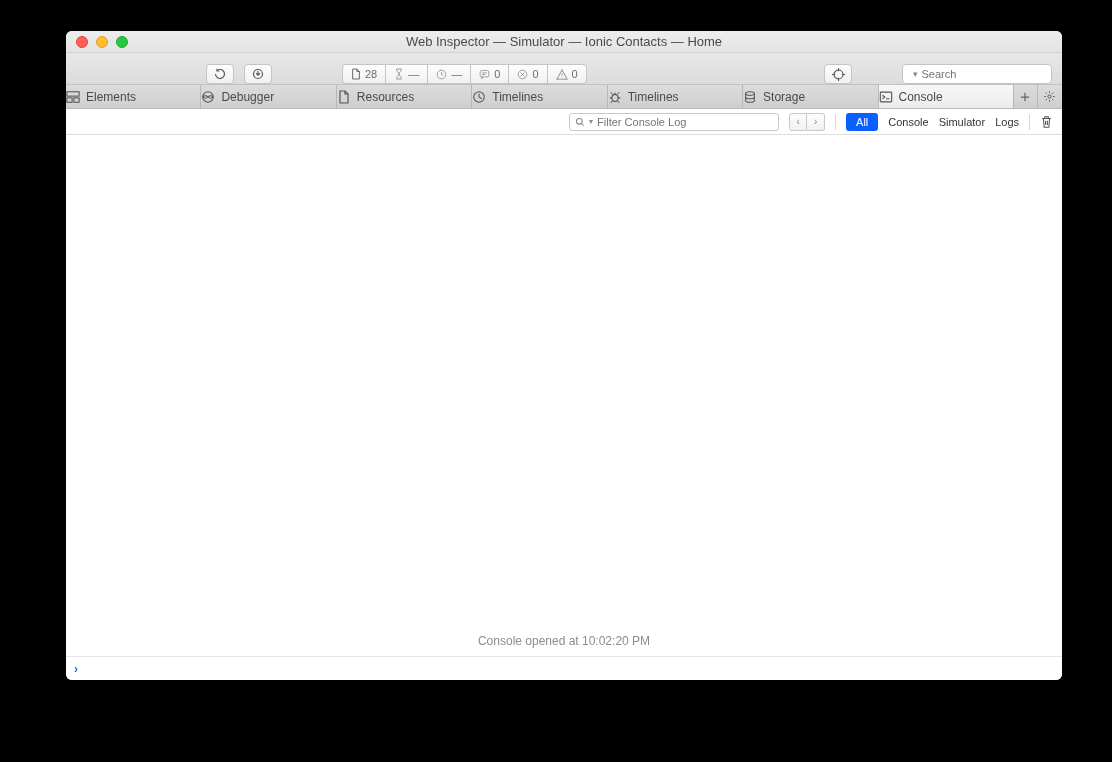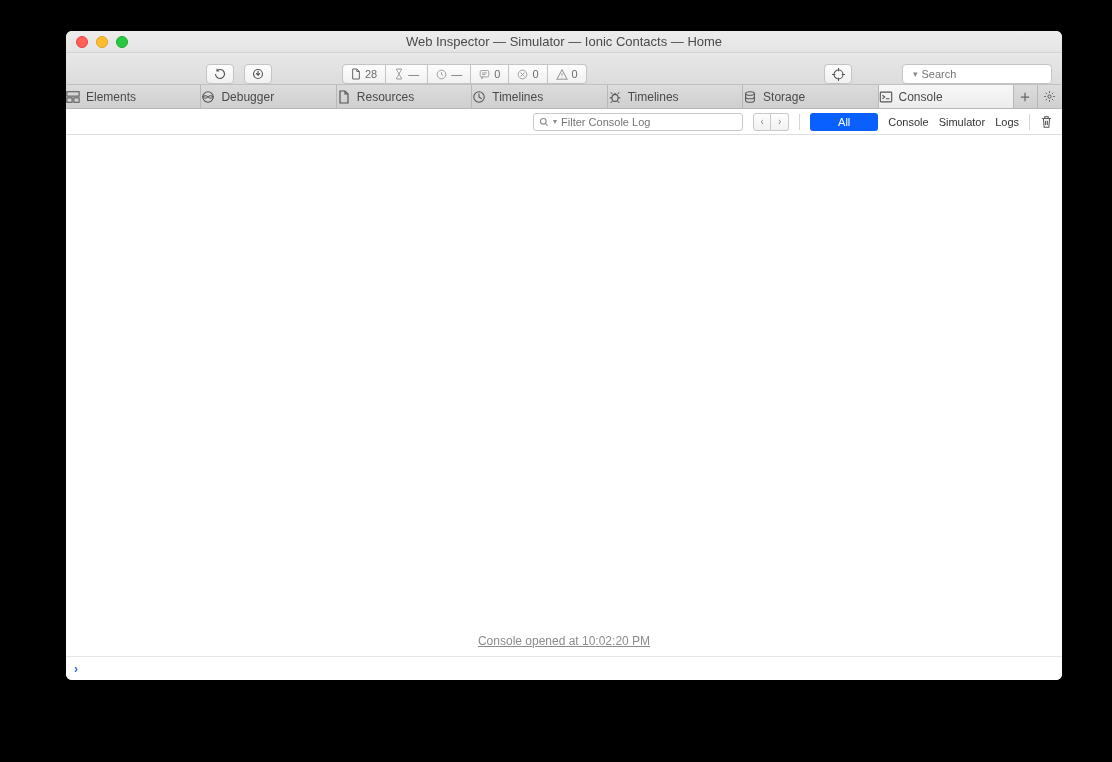--- a/index.html
+++ b/index.html
@@ -68,29 +68,29 @@
   .filterinput input{border:none;outline:none;font-size:11px;flex:1;background:transparent;}
   .navpair { display:flex; }
   .navpair .nvb{
     width:18px;height:18px;border:1px solid #c9c9c9;background:linear-gradient(#fdfdfd,#f1f1f1);
     display:flex;align-items:center;justify-content:center;color:#888;font-size:10px;
   }
   .navpair .nvb:first-child{border-radius:3px 0 0 3px;}
   .navpair .nvb:last-child{border-radius:0 3px 3px 0;border-left:none;}
   .vdiv{width:1px;height:16px;background:#d6d6d6;}
   .pill {
-    height:18px; padding:0 28px; border-radius:3px; font-size:11px; display:flex; align-items:center;
+    height:18px; padding:0 10px; border-radius:3px; font-size:11px; display:flex; align-items:center;
     background:#0a60ff; color:#fff;
   }
   .flabel { font-size:11px; color:#333; cursor:default;}
   .trash { width:14px;height:14px; color:#555; cursor:default;}
   .content { flex:1; background:#fff; position:relative; }
   .openedmsg {
     position:absolute; left:0; right:0; bottom:8px; text-align:center;
-    font-size:12px; color:#8c8c8c;text-decoration:underline;
+    font-size:12px; color:#8c8c8c;
   }
   .promptbar {
     height:24px; border-top:1px solid #e6e6e6; background:#fff; display:flex; align-items:center; padding:0 8px;
   }
   .prompt-caret { color:#2a6ad4; font-size:12px; font-weight:bold;}
   svg { display:block; }
 </style>
 </head>
 <body>
 

